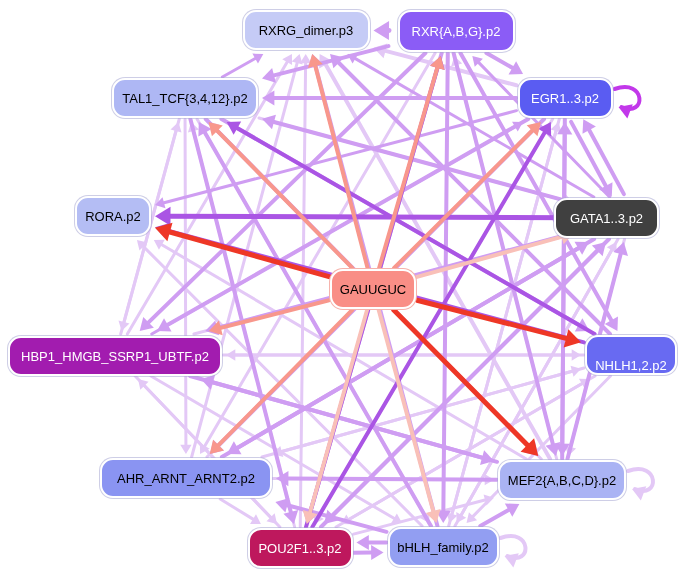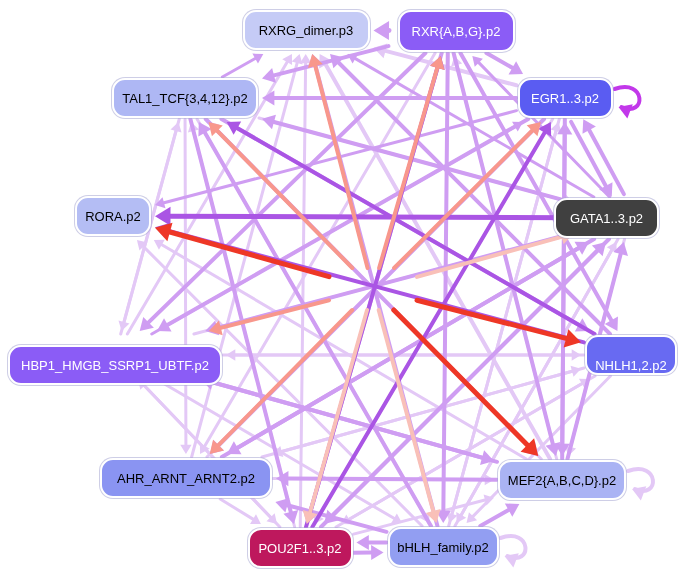--- a/index.html
+++ b/index.html
@@ -417,21 +417,24 @@
     </div>
     <div class="node" style="left: 517.5px; top: 78px; width: 95px; height: 40px; background: rgb(90, 92, 242); color: rgb(255, 255, 255);">
       <span>EGR1..3.p2</span>
     </div>
     <div class="node" style="left: 75px; top: 196px; width: 76px; height: 40px; background: rgb(180, 189, 244); color: rgb(0, 0, 0);">
       <span>RORA.p2</span>
     </div>
     <div class="node" style="left: 554px; top: 198px; width: 105px; height: 40px; background: #404040; color: rgb(255, 255, 255);">
       <span>GATA1..3.p2</span>
     </div>
-    <div class="node" style="left: 8px; top: 345px; width: 214px; height: 40px; background: #8b5cf6; color: rgb(255, 255, 255);">
+    <div class="node" style="left: 330px; top: 269px; width: 86px; height: 40px; background: rgb(249, 142, 134); color: rgb(0, 0, 0); box-shadow: rgb(246, 179, 172) 0px 0px 0px 1px;">
+      <span>GAUUGUC</span>
+    </div>
+    <div class="node" style="left: 8px; top: 336px; width: 214px; height: 40px; background: #a21caf; color: rgb(255, 255, 255);">
       <span>HBP1_HMGB_SSRP1_UBTF.p2</span>
     </div>
     <div class="node" style="left: 585px; top: 335px; width: 92px; height: 40px; background: rgb(104, 106, 242); color: rgb(255, 255, 255); align-items: flex-end;">
       <span>NHLH1,2.p2</span>
     </div>
     <div class="node" style="left: 100px; top: 458px; width: 172px; height: 40px; background: rgb(138, 148, 242); color: rgb(0, 0, 0);">
       <span>AHR_ARNT_ARNT2.p2</span>
     </div>
     <div class="node" style="left: 498px; top: 460px; width: 128px; height: 40px; background: rgb(170, 179, 244); color: rgb(0, 0, 0); text-align: center;">
       <span>MEF2{A,B,C,D}.p2</span>

